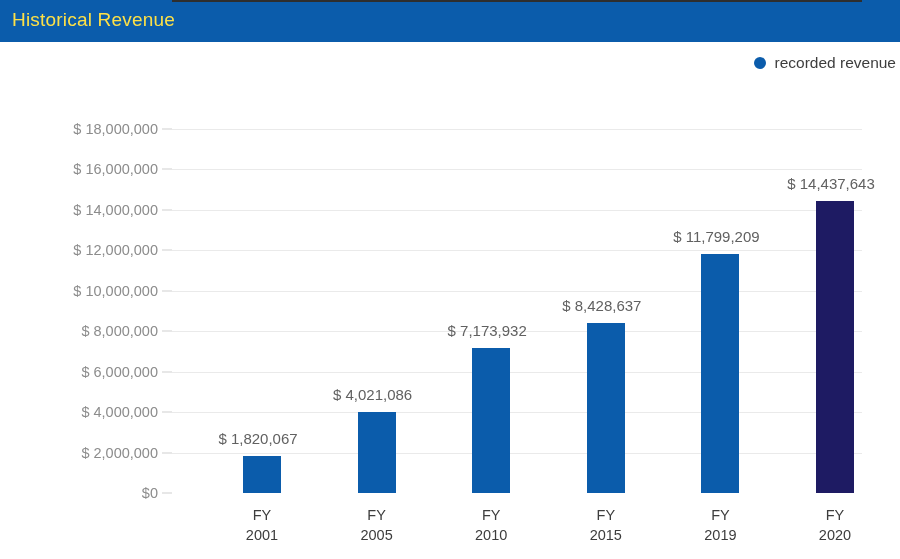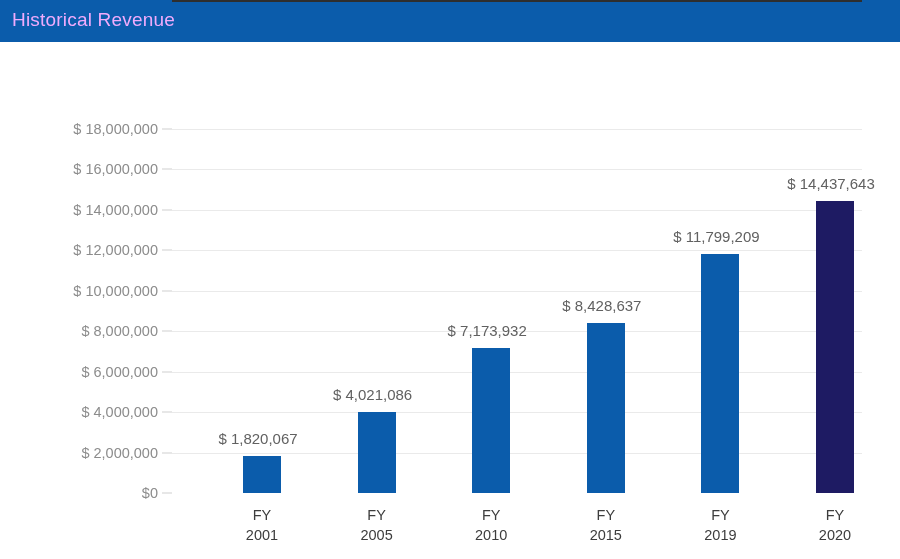--- a/index.html
+++ b/index.html
@@ -19,21 +19,21 @@
     position: absolute;
     left: 0; top: 0;
     width: 900px; height: 42px;
     background: #0b5cab;
   }
   #header-title {
     position: absolute;
     left: 12px; top: 9px;
     font-size: 19px;
     font-weight: 400;
-    color: #f0abfc;
+    color: #fde047;
     letter-spacing: 0.2px;
     white-space: nowrap;
   }
 
   
   #legend {
     position: absolute;
     right: 4px; top: 54px;
     display: flex;
     align-items: center;
@@ -120,20 +120,24 @@
   }
 </style>
 </head>
 <body>
 
 <div id="header-band">
   <div id="header-title">Historical Revenue</div>
 </div>
 
 <div id="legend">
+  <div class="legend-item">
+    <span class="legend-dot" style="background:#0b5cab"></span>
+    <span class="legend-label">recorded revenue</span>
+  </div>
 </div>
 
 <div id="plot">
   <div id="gridlines">
       <div class="gridline" style="top: 129px;"></div>
       <div class="ytick-dash" style="top: 129px;"></div>
       <div class="gridline" style="top: 169.444px;"></div>
       <div class="ytick-dash" style="top: 169.444px;"></div>
       <div class="gridline" style="top: 209.889px;"></div>
       <div class="ytick-dash" style="top: 209.889px;"></div>

